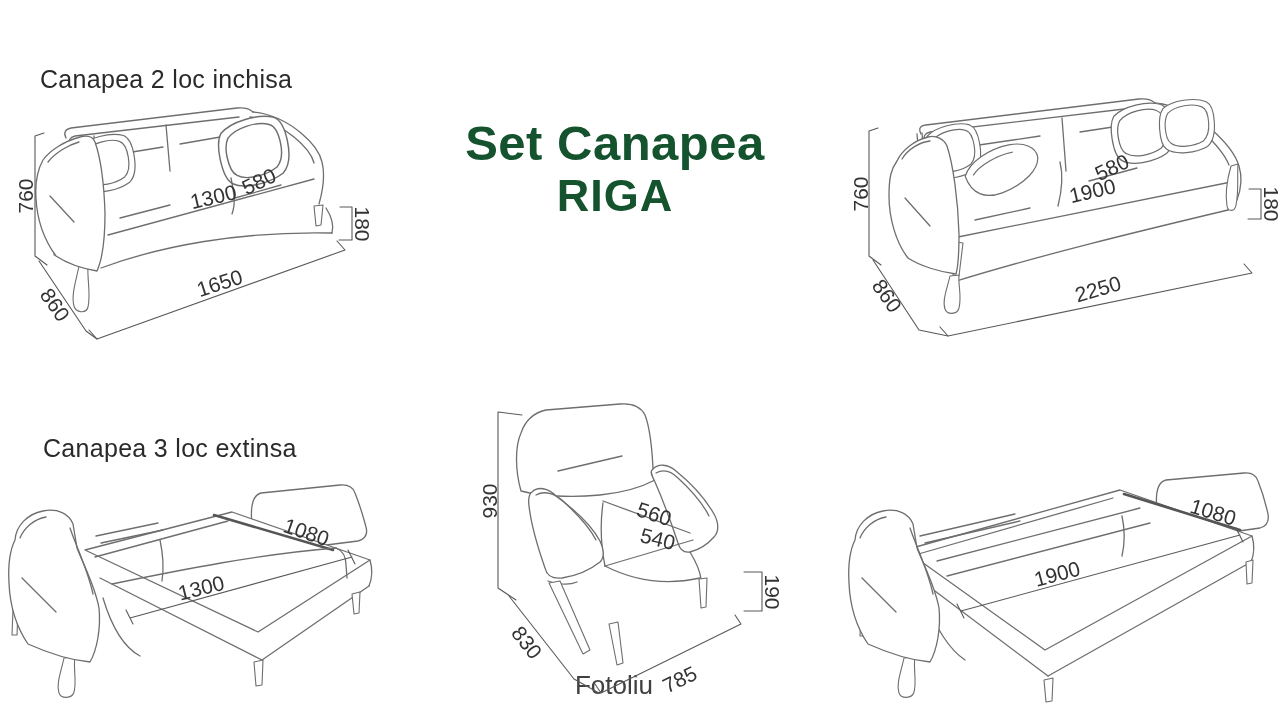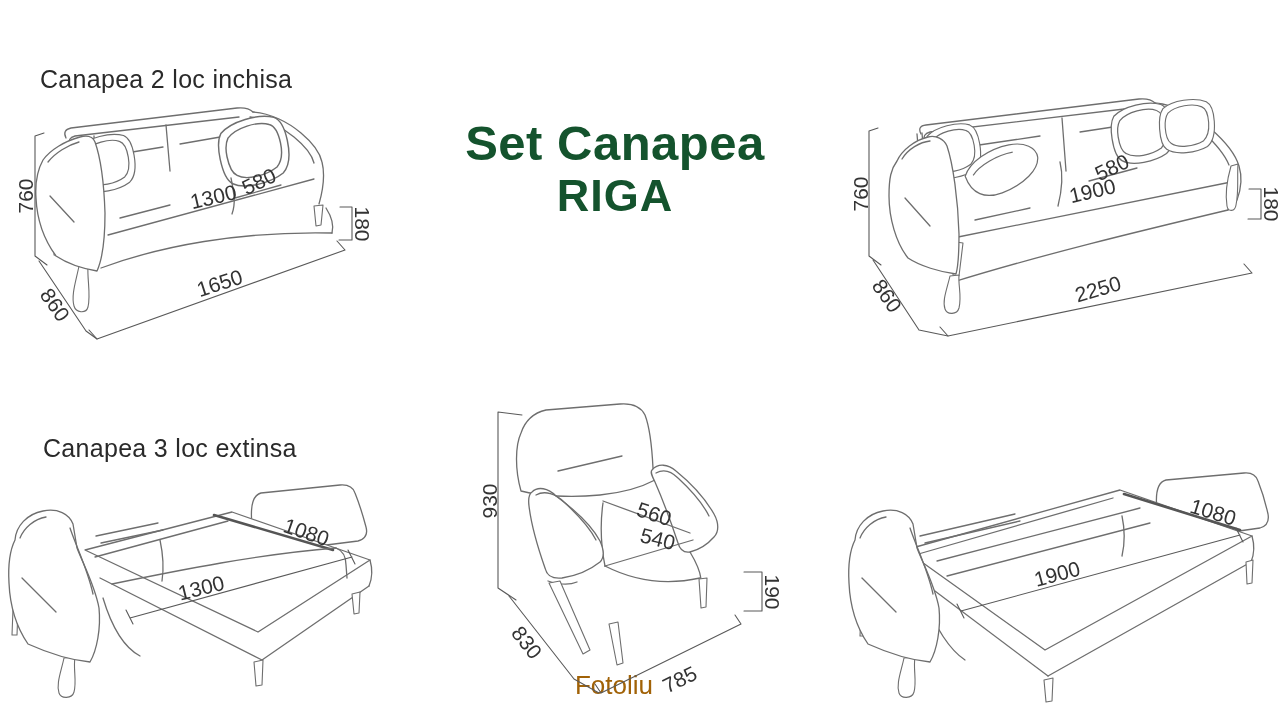--- a/index.html
+++ b/index.html
@@ -5,21 +5,21 @@
   html,body{margin:0;padding:0;background:#fff;}
   .page{position:relative;width:1280px;height:720px;background:#ffffff;overflow:hidden;
         font-family:"Liberation Sans",sans-serif;margin-top:38px;}
   .panel-title{position:absolute;font-size:25px;font-weight:500;color:#2a2a2a;
         letter-spacing:.3px;white-space:nowrap;}
   .main-title{position:absolute;left:395px;top:78px;width:440px;text-align:center;
         color:#14532d;font-weight:700;line-height:1.12;}
   .main-title .l1{font-size:49px;letter-spacing:.5px;}
   .main-title .l2{font-size:45px;letter-spacing:1px;}
   .fotoliu-label{position:absolute;left:614px;top:632px;transform:translateX(-50%);
-        font-size:26px;font-weight:500;color:#a16207;}
+        font-size:26px;font-weight:500;color:#404040;}
   svg.art{position:absolute;left:0;top:0;}
   .fl{fill:none;stroke:#6e6e6e;stroke-width:1.3;stroke-linecap:round;stroke-linejoin:round;}
   .fw{fill:#ffffff;stroke:#6e6e6e;stroke-width:1.3;stroke-linecap:round;stroke-linejoin:round;}
   .leg{fill:#ffffff;stroke:#6e6e6e;stroke-width:1.1;stroke-linejoin:round;}
   .dl{fill:none;stroke:#595959;stroke-width:1.1;stroke-linecap:round;}
   .thick{fill:none;stroke:#555555;stroke-width:2.6;stroke-linecap:round;}
   .dim{font-family:"Liberation Sans",sans-serif;font-size:21px;fill:#333333;text-anchor:middle;}
   .pil{stroke:#6e6e6e;stroke-width:1.2;stroke-linejoin:round;}
 </style>
 </head>

